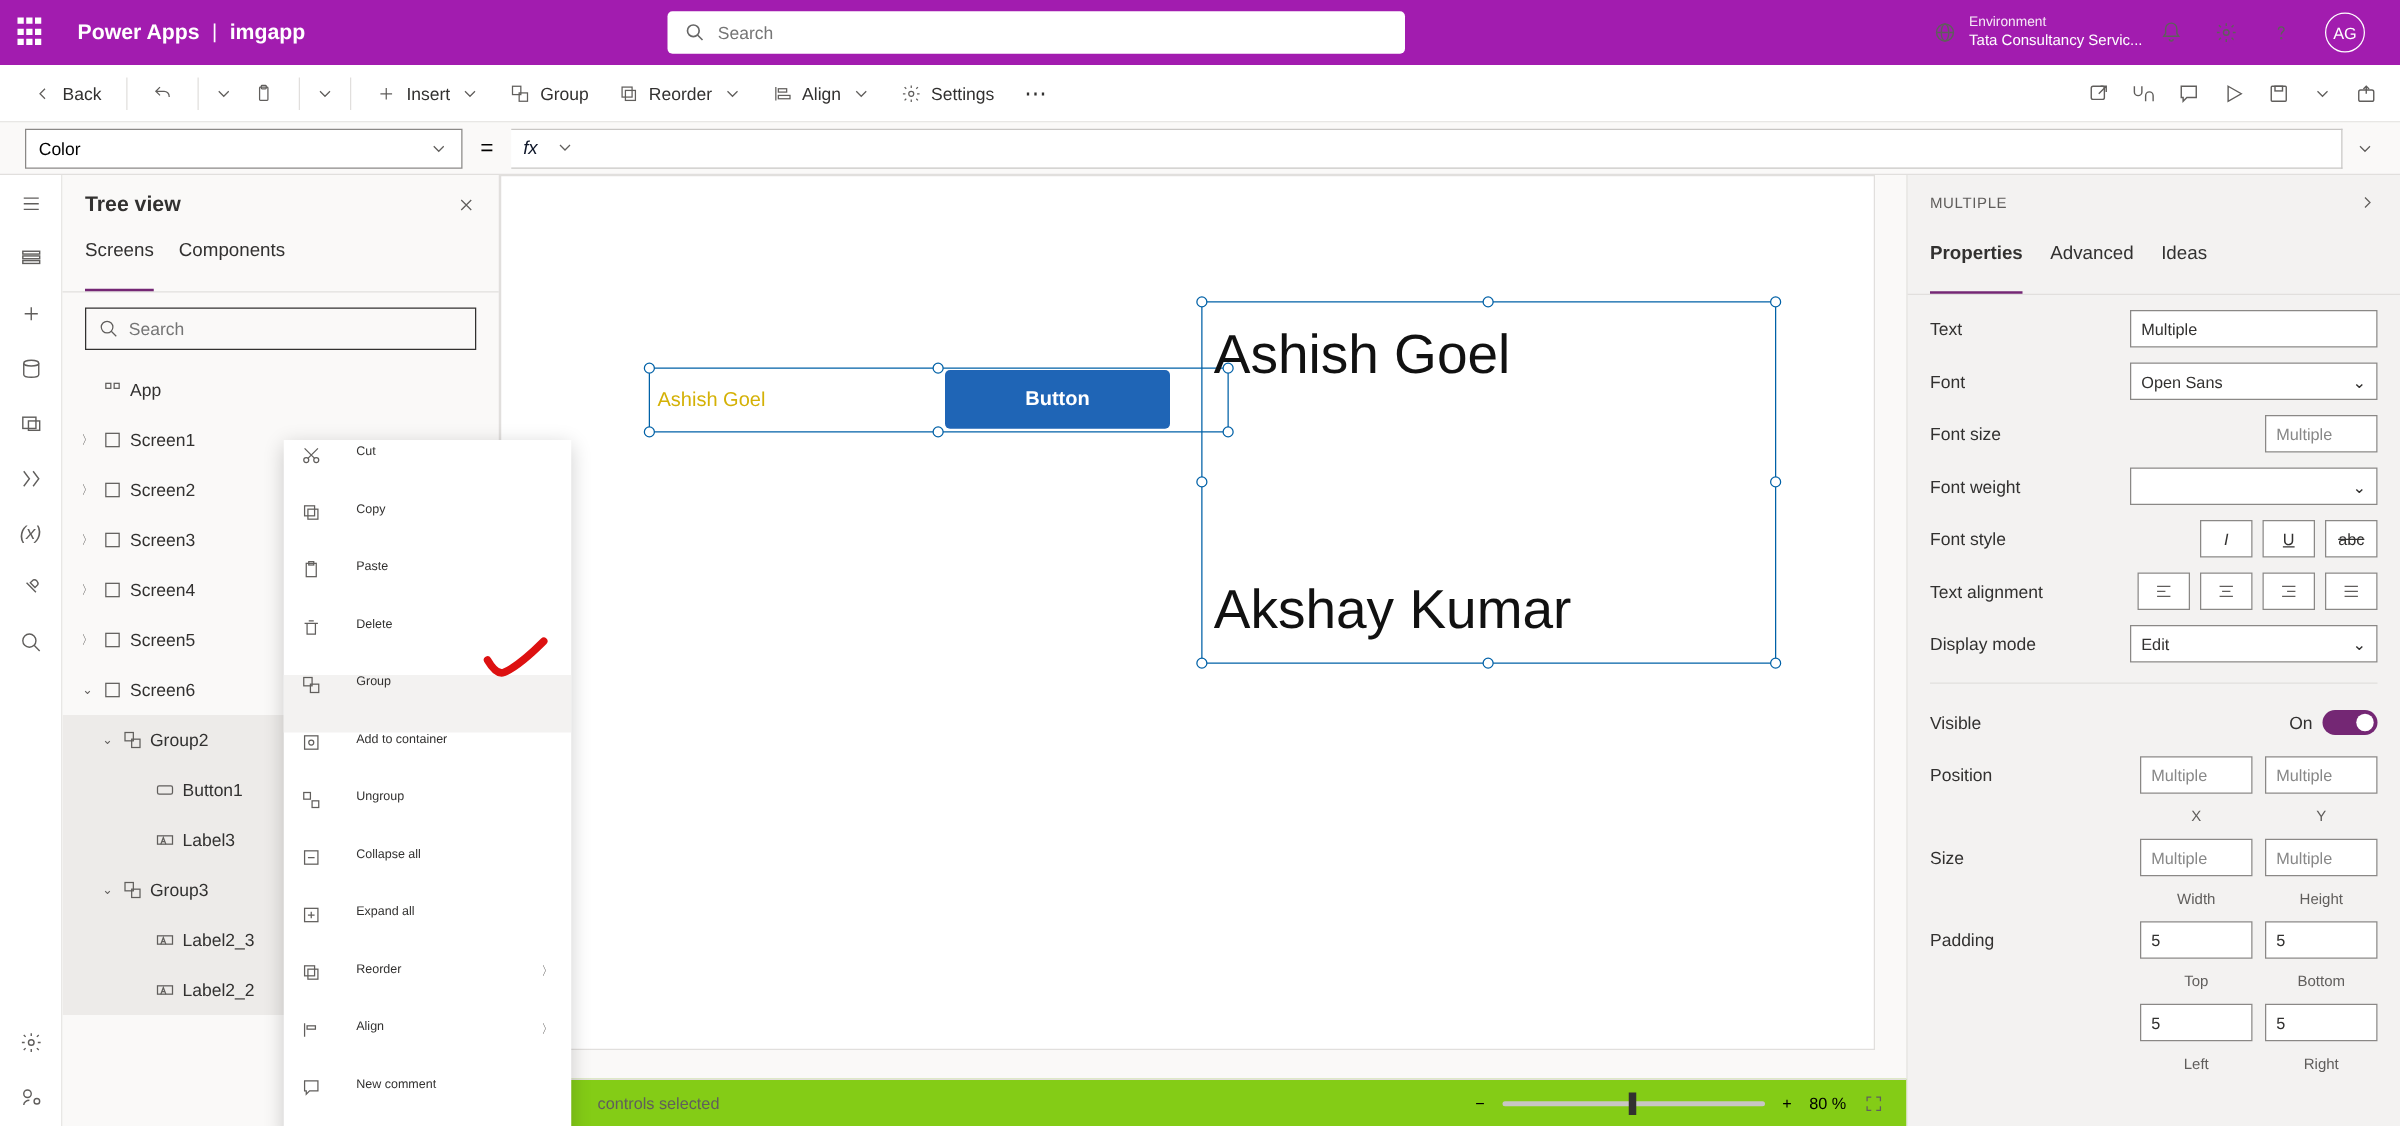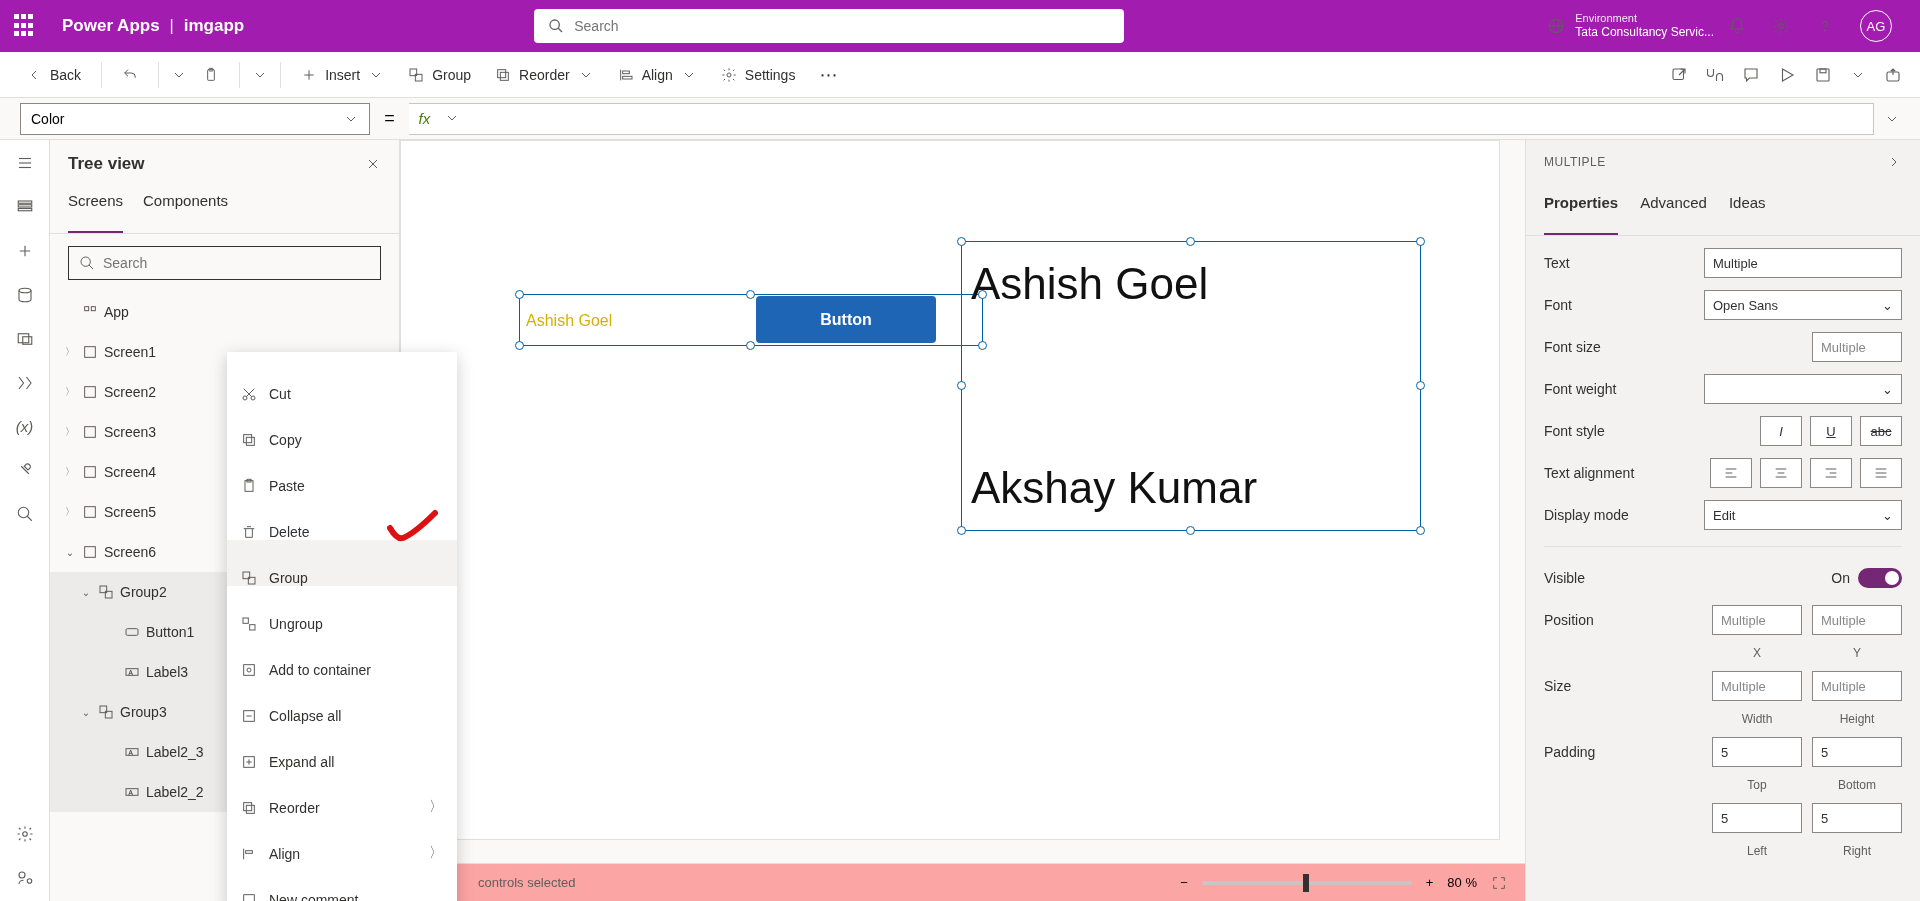--- a/index.html
+++ b/index.html
@@ -19,21 +19,21 @@
 .top-icons{display:flex;gap:26px;align-items:center;margin-right:14px}
 .top-icons>*{cursor:pointer}
 .avatar{width:32px;height:32px;border:1px solid #fff;border-radius:50%;display:flex;align-items:center;justify-content:center;font-size:13px}
 .cmd-bar{height:46px;background:#fff;border-bottom:1px solid #e1dfdd;display:flex;align-items:center;padding:0 18px;gap:8px}
 .cmd-btn{display:flex;align-items:center;gap:8px;padding:6px 8px;cursor:pointer;font-size:14px;color:#323130}
 .cmd-sep{width:1px;height:26px;background:#e1dfdd;margin:0 4px}
 .cmd-right{margin-left:auto;display:flex;gap:18px;align-items:center}
 .formula-bar{height:42px;display:flex;align-items:center;padding:0 20px;background:#faf9f8;border-bottom:1px solid #e1dfdd}
 .prop-select{width:350px;height:32px;border:1px solid #8a8886;background:#fff;display:flex;align-items:center;justify-content:space-between;padding:0 10px;font-size:14px}
 .eq{margin:0 14px;font-size:18px;font-style:italic}
-.fx{font-style:italic;font-size:15px;margin-right:8px;color:#4d7c0f}
+.fx{font-style:italic;font-size:15px;margin-right:8px;color:#0f172a}
 .formula-input{flex:1;height:32px;border:1px solid #c8c6c4;border-left:none;background:#fff;position:relative}
 .fx-label{position:absolute;left:10px;top:6px;display:flex;align-items:center;gap:6px}
 .main{display:flex;height:calc(901px - 52px - 46px - 42px)}
 .rail{width:50px;background:#fff;border-right:1px solid #e1dfdd;display:flex;flex-direction:column;align-items:center;padding-top:14px;gap:26px}
 .rail svg,.rail .glyph{cursor:pointer;color:#605e5c}
 .tree-panel{width:350px;background:#faf9f8;border-right:1px solid #e1dfdd;display:flex;flex-direction:column;position:relative}
 .tree-header{padding:14px 18px 6px;display:flex;align-items:center;justify-content:space-between}
 .tree-title{font-size:17px;font-weight:600;color:#323130}
 .tree-tabs{display:flex;gap:20px;padding:8px 18px 0;border-bottom:1px solid #e1dfdd}
 .tree-tab{padding:4px 0 22px;font-size:15px;cursor:pointer;color:#323130}
@@ -41,35 +41,35 @@
 .tree-search{margin:12px 18px;height:34px;border:1px solid #323130;display:flex;align-items:center;padding:0 10px;gap:8px}
 .tree-search input{border:none;outline:none;flex:1;font-size:14px;background:transparent}
 .new-screen{display:flex;align-items:center;gap:8px;padding:6px 18px;font-size:14px;color:#742774;cursor:pointer}
 .tree-items{flex:1;overflow:auto}
 .tree-row{display:flex;align-items:center;height:40px;padding-left:14px;gap:6px;font-size:14px;color:#323130;cursor:pointer}
 .tree-row.sel{background:#edebe9}
 .chev{width:12px;text-align:center;color:#605e5c;font-size:10px}
 .indent1{padding-left:30px}
 .indent3{padding-left:74px}
 .ctx-menu{position:absolute;top:352px;left:227px;width:230px;background:#fff;box-shadow:0 4px 16px rgba(0,0,0,.2);z-index:100;padding:4px 0}
-.ctx-item{display:flex;align-items:flex-end;height:46px;padding:0 14px;gap:12px;font-size:14px;cursor:pointer;color:#323130}
+.ctx-item{display:flex;align-items:flex-start;height:46px;padding:0 14px;gap:28px;font-size:10px;cursor:pointer;color:#323130}
 .ctx-item.hover{background:#f3f2f1}
 .ctx-sub{margin-left:auto;color:#605e5c}
 .canvas-area{flex:1;position:relative;background:#faf9f8}
 .canvas-scroll{position:absolute;inset:0;overflow:auto}
 .canvas-inner{width:1100px;height:700px;background:#fff;margin:0;border:1px solid #e1dfdd;position:relative}
 .sel-box{position:absolute;border:1px solid #0061a7}
 .handle{width:9px;height:9px;background:#fff;border:1px solid #0061a7;border-radius:50%;position:absolute}
 .canvas-label{position:absolute;left:120px;top:155px;width:460px;height:50px;display:flex;align-items:center}
 .canvas-label-text{color:#d4b106;font-size:16px;padding-left:5px}
 .canvas-button{position:absolute;left:355px;top:155px;width:180px;height:47px;background:#1f65b6;color:#fff;display:flex;align-items:center;justify-content:center;font-size:16px;font-weight:600;border-radius:4px}
 .big-sel{position:absolute;left:560px;top:100px;width:460px;height:290px}
 .big-text1{font-size:44px;position:absolute;left:570px;top:118px;color:#111}
 .big-text2{font-size:44px;position:absolute;left:570px;top:322px;color:#111}
-.zoom-bar{position:absolute;bottom:0;left:0;right:0;height:38px;border-top:1px solid #e1dfdd;display:flex;align-items:center;justify-content:flex-end;padding:0 18px;gap:14px;font-size:13px;background:#fca5a5}
+.zoom-bar{position:absolute;bottom:0;left:0;right:0;height:38px;border-top:1px solid #e1dfdd;display:flex;align-items:center;justify-content:flex-end;padding:0 18px;gap:14px;font-size:13px;background:#84cc16}
 .zoom-status{margin-right:auto;margin-left:60px;color:#605e5c}
 .slider{width:210px;height:4px;background:#c8c6c4;position:relative;border-radius:2px}
 .slider-thumb{position:absolute;width:6px;height:18px;background:#323130;top:-7px;left:48%}
 .prop-panel{width:395px;background:#f3f2f1;border-left:1px solid #e1dfdd;display:flex;flex-direction:column}
 .prop-h{padding:14px 18px;font-size:12px;color:#605e5c;letter-spacing:.5px;display:flex;align-items:center;justify-content:space-between}
 .prop-tabs{display:flex;gap:22px;padding:6px 18px 0;border-bottom:1px solid #e1dfdd}
 .prop-tabs .tree-tab.active{border-bottom:2px solid #742774;font-weight:600}
 .prop-rows{padding:10px 18px;display:flex;flex-direction:column;gap:8px;font-size:14px;color:#323130}
 .prow{display:flex;align-items:center;min-height:34px}
 .plabel{flex:0 0 160px}
@@ -457,31 +457,31 @@
       </div>
     <div class="ctx-item hover">
         <svg class="ic" viewBox="0 0 24 24">
           <rect x="3" y="3" width="10" height="10"></rect>
           <rect x="11" y="11" width="10" height="10"></rect>
         </svg>
         <span>Group</span>
       </div>
     <div class="ctx-item">
         <svg class="ic" viewBox="0 0 24 24">
+          <rect x="4" y="4" width="16" height="16"></rect>
+          <circle cx="12" cy="12" r="3"></circle>
+        </svg>
+        <span>Add to container</span>
+      </div>
+    <div class="ctx-item">
+        <svg class="ic" viewBox="0 0 24 24">
           <rect x="3" y="3" width="8" height="8"></rect>
           <rect x="13" y="13" width="8" height="8"></rect>
         </svg>
         <span>Ungroup</span>
-      </div>
-    <div class="ctx-item">
-        <svg class="ic" viewBox="0 0 24 24">
-          <rect x="4" y="4" width="16" height="16"></rect>
-          <circle cx="12" cy="12" r="3"></circle>
-        </svg>
-        <span>Add to container</span>
       </div>
     <div class="ctx-item">
         <svg class="ic" viewBox="0 0 24 24">
           <rect x="4" y="4" width="16" height="16"></rect>
           <line x1="8" y1="12" x2="16" y2="12"></line>
         </svg>
         <span>Collapse all</span>
       </div>
     <div class="ctx-item">
         <svg class="ic" viewBox="0 0 24 24">

